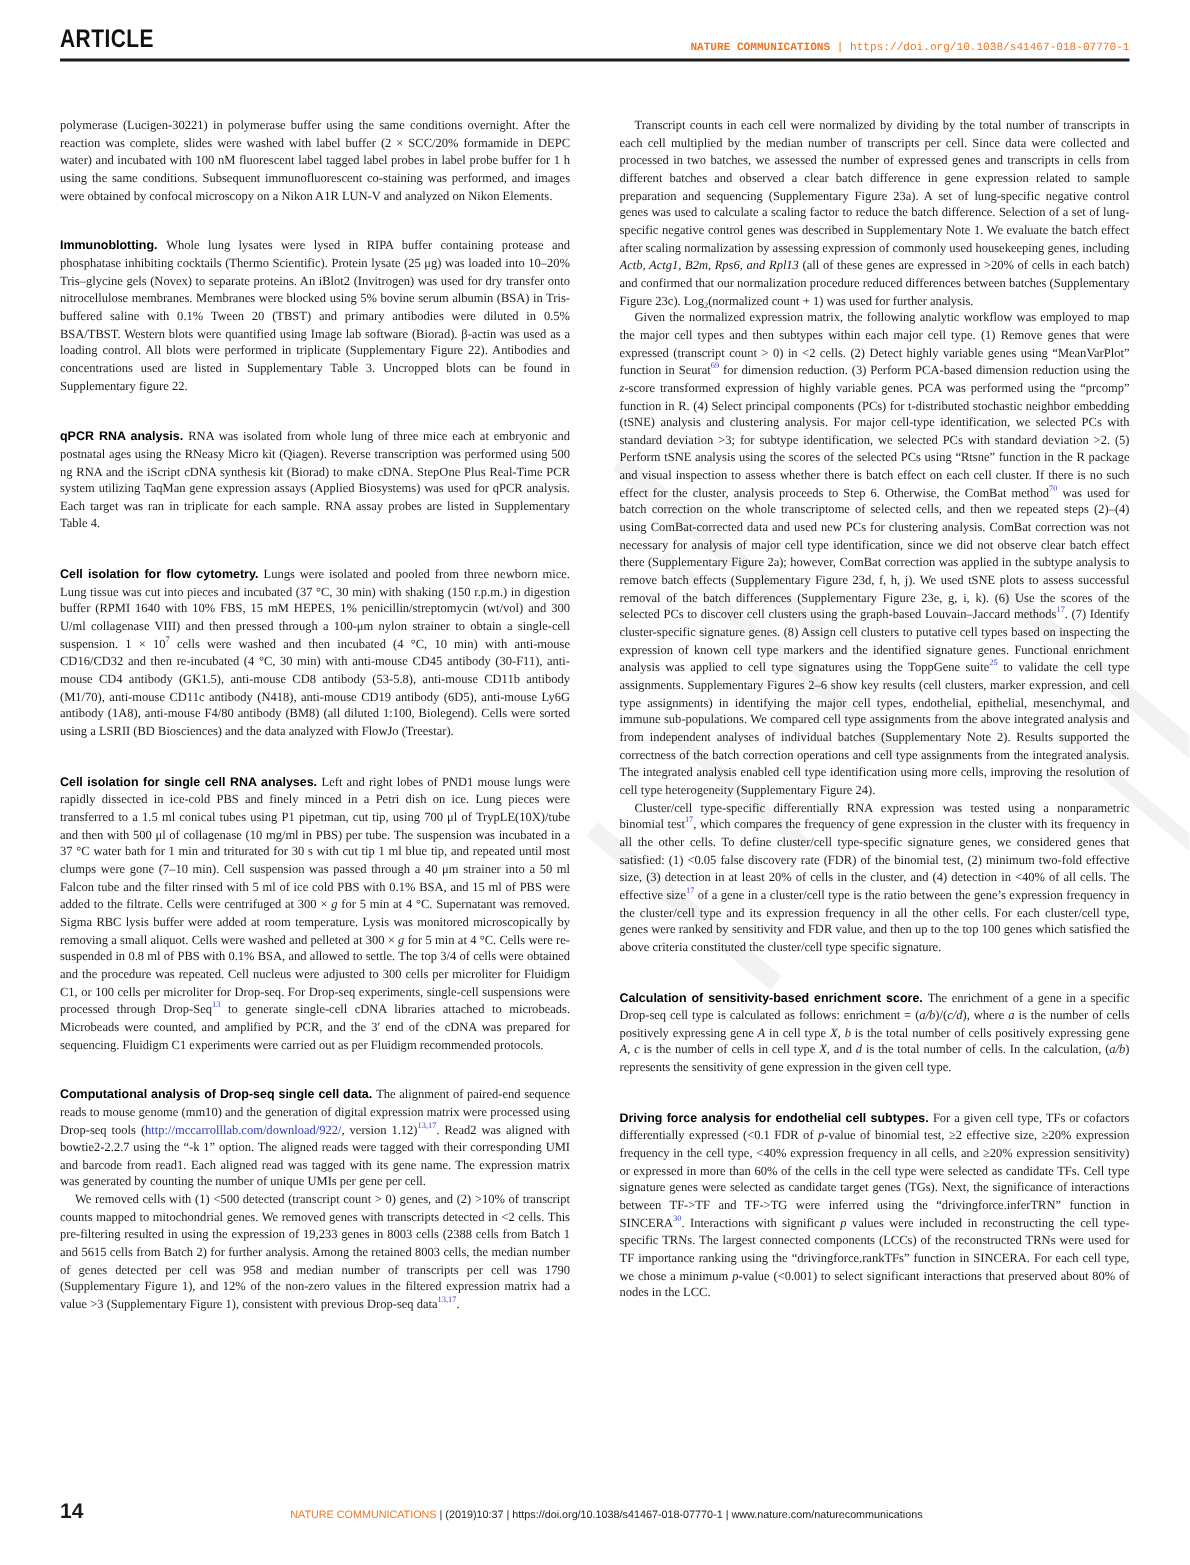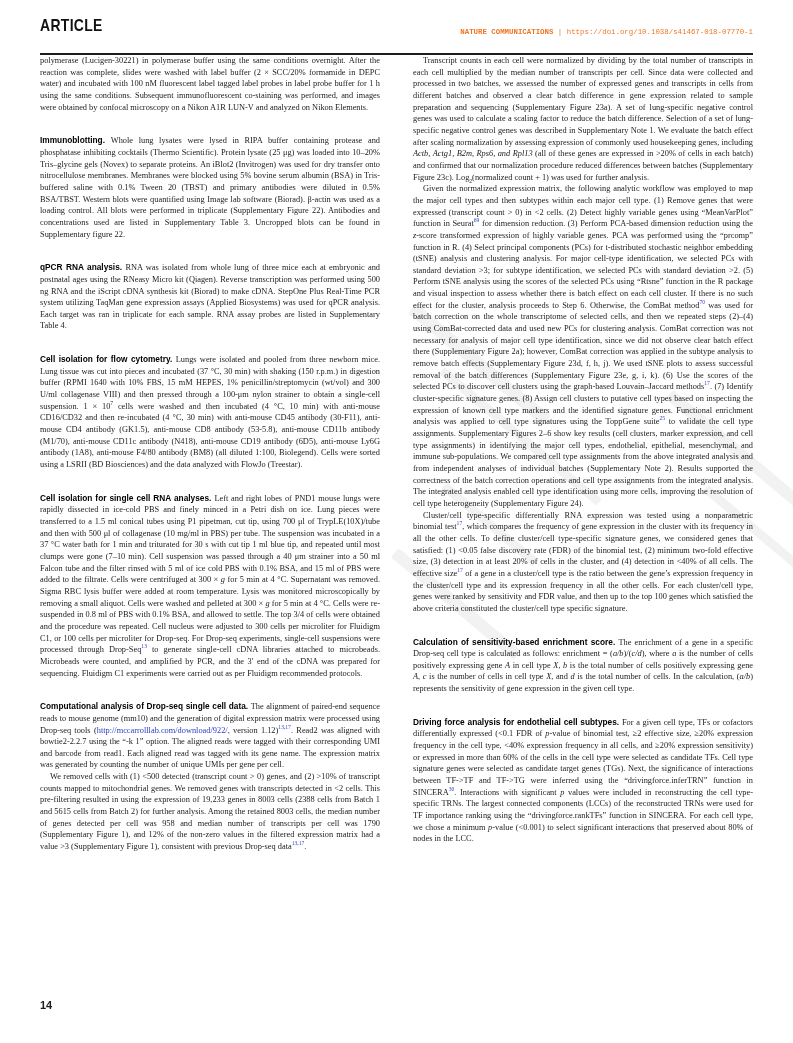--- a/index.html
+++ b/index.html
@@ -1,26 +1,26 @@
 <!DOCTYPE html>
 <html><head>
 <meta charset="utf-8">
 <style>
   html,body{margin:0;padding:0;background:#ffffff;}
   .page{position:relative;width:793px;height:1043px;background:#fff;overflow:hidden;
         font-family:"Liberation Serif",serif;color:#1b1b1b;}
   
   .hdr{position:absolute;left:40px;right:40px;top:16px;display:flex;justify-content:space-between;
-       align-items:flex-end;padding-bottom:17px;border-bottom:2px solid #1d1d1d;}
+       align-items:flex-end;padding-bottom:3px;border-bottom:2px solid #1d1d1d;}
   .article-label{font-family:"Liberation Sans",sans-serif;font-weight:700;font-size:17px;
        letter-spacing:.4px;transform:scaleX(.82);transform-origin:left bottom;color:#111;}
   .journal-ref{font-family:Liberation Mono, monospace;font-size:7.4px;color:#ee7623;white-space:nowrap;}
   .journal-ref .jname{font-weight:700;}
   
-  .cols{position:absolute;left:40px;top:55px;width:713px;display:flex;gap:33px;z-index:2;}
+  .cols{position:absolute;left:40px;top:78px;width:713px;display:flex;gap:33px;z-index:2;}
   .col{width:348px;font-size:8.35px;line-height:11.65px;text-align:justify;}
   .sec{margin:0;}
   .sec.with-heading{margin-top:22px;}
   .para{margin:0;}
   .para.indent{text-indent:10px;}
   .sec-heading{font-family:Liberation Sans, sans-serif;font-weight:700;font-size:8.3px;color:#000;}
   sup{font-size:5.6px;vertical-align:super;line-height:0;}
   sub{font-size:5.6px;vertical-align:sub;line-height:0;}
   sup.ref{color:#2b3bc4;}
   .link{color:#2b3bc4;}
@@ -29,21 +29,21 @@
   .wm{position:absolute;background:rgba(110,110,110,.09);z-index:1;border-radius:2px;}
   .wm1{left:392px;top:358px;width:175px;height:13px;transform:rotate(40deg);}
   .wm2{left:418px;top:432px;width:205px;height:9px;transform:rotate(40deg);}
   .wm3{left:376px;top:598px;width:160px;height:12px;transform:rotate(40deg);}
   .wm4{left:430px;top:520px;width:120px;height:9px;transform:rotate(40deg);}
   .wm5{left:648px;top:448px;width:185px;height:12px;transform:rotate(40deg);}
   .wm6{left:688px;top:532px;width:150px;height:9px;transform:rotate(40deg);}
   
   .ftr{position:absolute;left:40px;right:40px;top:999px;display:flex;align-items:baseline;
        font-family:"Liberation Sans",sans-serif;font-size:7.2px;color:#1d1d1d;z-index:2;}
-  .page-num{font-weight:700;font-size:11px;}
+  .page-num{font-weight:700;font-size:14px;}
   .footer-text{margin:0 auto;white-space:nowrap;}
   .footer-text .jname{color:#ee7623;}
 </style>
 </head>
 <body>
 
 <div class="page">
 
   <header class="hdr">
     <div class="article-label">ARTICLE</div>
@@ -89,15 +89,16 @@
           <p class="para"><span class="sec-heading">Calculation of sensitivity-based enrichment score. </span>The enrichment of a gene in a specific Drop-seq cell type is calculated as follows: enrichment = (<em>a/b</em>)/(<em>c/d</em>), where <em>a</em> is the number of cells positively expressing gene <em>A</em> in cell type <em>X</em>, <em>b</em> is the total number of cells positively expressing gene <em>A</em>, <em>c</em> is the number of cells in cell type <em>X</em>, and <em>d</em> is the total number of cells. In the calculation, (<em>a/b</em>) represents the sensitivity of gene expression in the given cell type.</p>
         </section>
         <section class="sec with-heading">
           <p class="para"><span class="sec-heading">Driving force analysis for endothelial cell subtypes. </span>For a given cell type, TFs or cofactors differentially expressed (&lt;0.1 FDR of <em>p</em>-value of binomial test, ≥2 effective size, ≥20% expression frequency in the cell type, &lt;40% expression frequency in all cells, and ≥20% expression sensitivity) or expressed in more than 60% of the cells in the cell type were selected as candidate TFs. Cell type signature genes were selected as candidate target genes (TGs). Next, the significance of interactions between TF-&gt;TF and TF-&gt;TG were inferred using the “drivingforce.inferTRN” function in SINCERA<sup class="ref">30</sup>. Interactions with significant <em>p</em> values were included in reconstructing the cell type-specific TRNs. The largest connected components (LCCs) of the reconstructed TRNs were used for TF importance ranking using the “drivingforce.rankTFs” function in SINCERA. For each cell type, we chose a minimum <em>p</em>-value (&lt;0.001) to select significant interactions that preserved about 80% of nodes in the LCC.</p>
         </section>
       </div>
   </main>
 
   <footer class="ftr">
     <span class="page-num">14</span>
+    <span class="footer-text"><span class="jname">NATURE COMMUNICATIONS</span><span> | (2019)10:37 | https://doi.org/10.1038/s41467-018-07770-1 | www.nature.com/naturecommunications</span></span>
   </footer>
 
 </div>
 
 </body></html>

